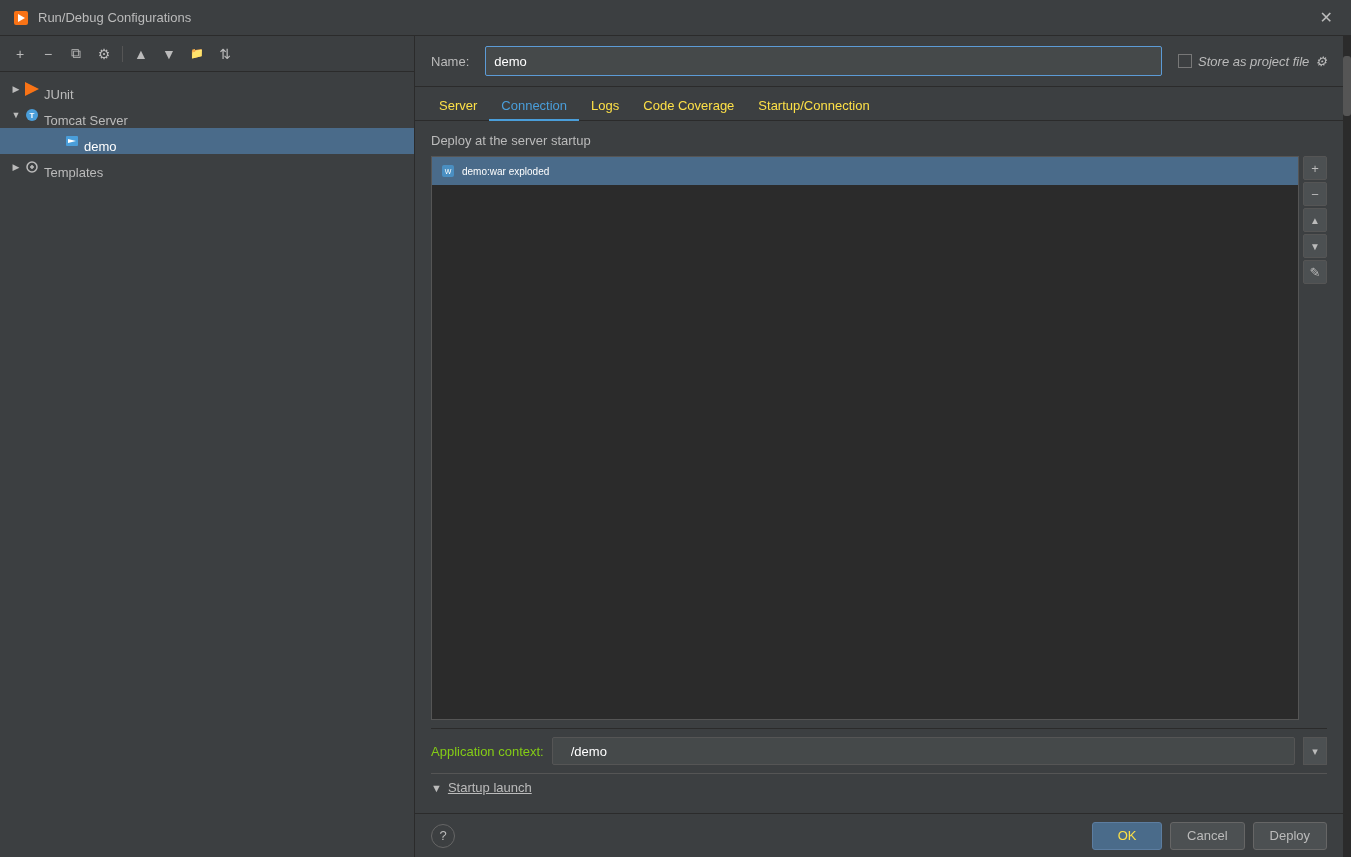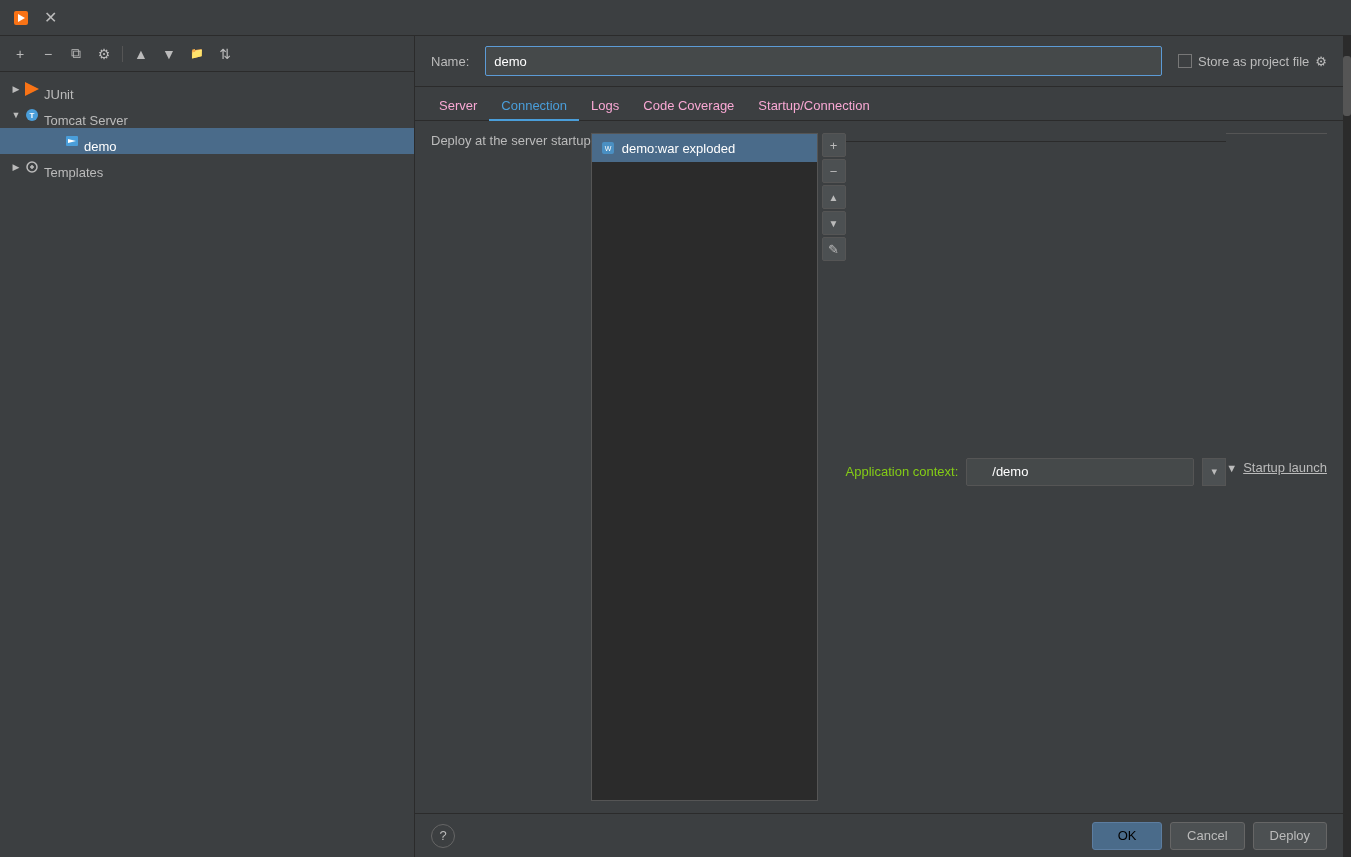--- a/index.html
+++ b/index.html
@@ -159,20 +159,21 @@
       color: #ffffff;
       font-size: 13px;
       padding: 0 8px;
       outline: none;
     }
     .store-project {
       display: flex;
       align-items: center;
       gap: 6px;
       flex-shrink: 0;
+      font-style: italic;
     }
     .store-checkbox {
       width: 14px;
       height: 14px;
       border: 1px solid #777;
       background: #3c3f41;
       cursor: pointer;
     }
     .store-label {
       color: #bbbbbb;
@@ -188,38 +189,38 @@
     .tabs-row {
       display: flex;
       align-items: flex-end;
       border-bottom: 1px solid #2b2b2b;
       padding: 0 12px;
       flex-shrink: 0;
       height: 34px;
     }
     .tab {
       padding: 6px 12px;
-      color: #f9a8d4;
+      color: #fde047;
       font-size: 13px;
       cursor: pointer;
       border-bottom: 2px solid transparent;
       margin-bottom: -1px;
     }
     .tab.active {
       color: #4a9eda;
       border-bottom: 2px solid #4a9eda;
     }
 
     
     .content-area {
       flex: 1;
       overflow-y: auto;
       padding: 12px 16px;
       display: flex;
-      flex-direction: row;
+      flex-direction: column;
     }
 
     .section-title {
       color: #bbbbbb;
       font-size: 13px;
       margin-bottom: 8px;
     }
     .deployment-item {
       height: 28px;
       display: flex;
@@ -234,21 +235,21 @@
     .deploy-icon {
       width: 16px;
       height: 16px;
       flex-shrink: 0;
       display: flex;
       align-items: center;
       justify-content: center;
     }
     .deploy-label {
       color: #ffffff;
-      font-size: 13px;
+      font-size: 10px;
     }
     .side-btn {
       width: 24px;
       height: 24px;
       background: #4c5052;
       border: 1px solid #555;
       display: flex;
       align-items: center;
       justify-content: center;
       cursor: pointer;
@@ -274,21 +275,21 @@
       white-space: nowrap;
     }
     .app-context-input {
       flex: 1;
       height: 28px;
       background: #45494a;
       border: 1px solid #555555;
       border-radius: 2px;
       color: #ffffff;
       font-size: 13px;
-      padding: 0 25px;
+      padding: 0 18px;
       outline: none;
     }
     .app-context-dropdown {
       width: 24px;
       height: 28px;
       background: #4c5052;
       border: 1px solid #555;
       display: flex;
       align-items: center;
       justify-content: center;
@@ -352,21 +353,21 @@
       font-size: 13px;
       cursor: pointer;
       padding: 0 16px;
       display: flex;
       align-items: center;
       justify-content: center;
     }
     .dialog-btn.primary {
       background: #4a6b8a;
       border-color: #5c7da0;
-      color: #000000;
+      color: #fde047;
     }
 
     
     .right-panel::-webkit-scrollbar,
     .tree-area::-webkit-scrollbar { width: 8px; }
     .right-panel::-webkit-scrollbar-track,
     .tree-area::-webkit-scrollbar-track { background: #3c3f41; }
     .right-panel::-webkit-scrollbar-thumb,
     .tree-area::-webkit-scrollbar-thumb { background: #555; border-radius: 4px; }
 
@@ -396,20 +397,21 @@
 </head>
 <body>
 
 <div class="title-bar">
   <div class="title-bar-icon">
     <svg width="16" height="16" viewBox="0 0 16 16">
       <rect x="1" y="1" width="14" height="14" rx="2" fill="#f97316"></rect>
       <polygon points="5,4 12,8 5,12" fill="white"></polygon>
     </svg>
   </div>
+  <span class="title-bar-title">Run/Debug Configurations</span>
   <span class="title-bar-close">✕</span>
 </div>
 
 <div class="main-wrapper">
 
   <div class="left-panel">
 
     <div class="toolbar">
       <div class="toolbar-btn">+</div>
       <div class="toolbar-btn">−</div>

